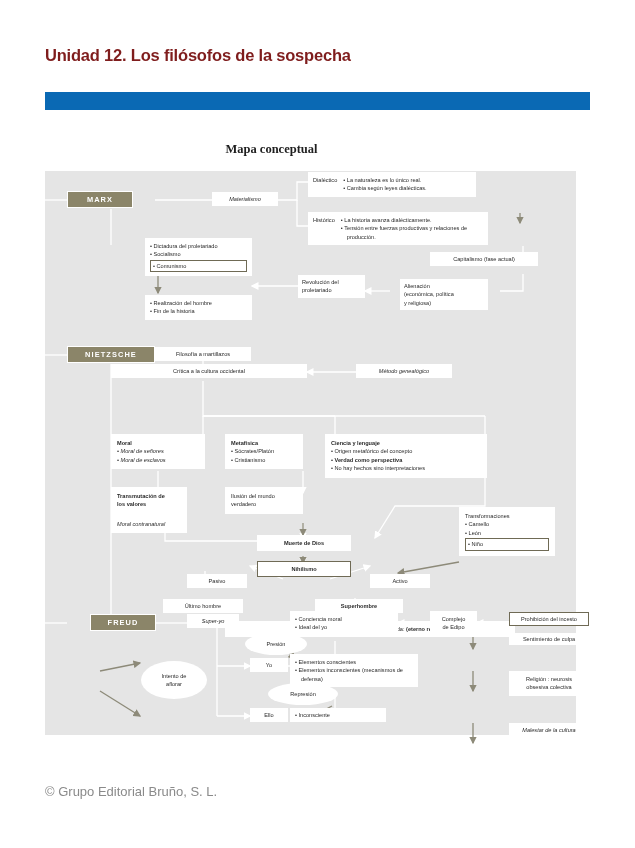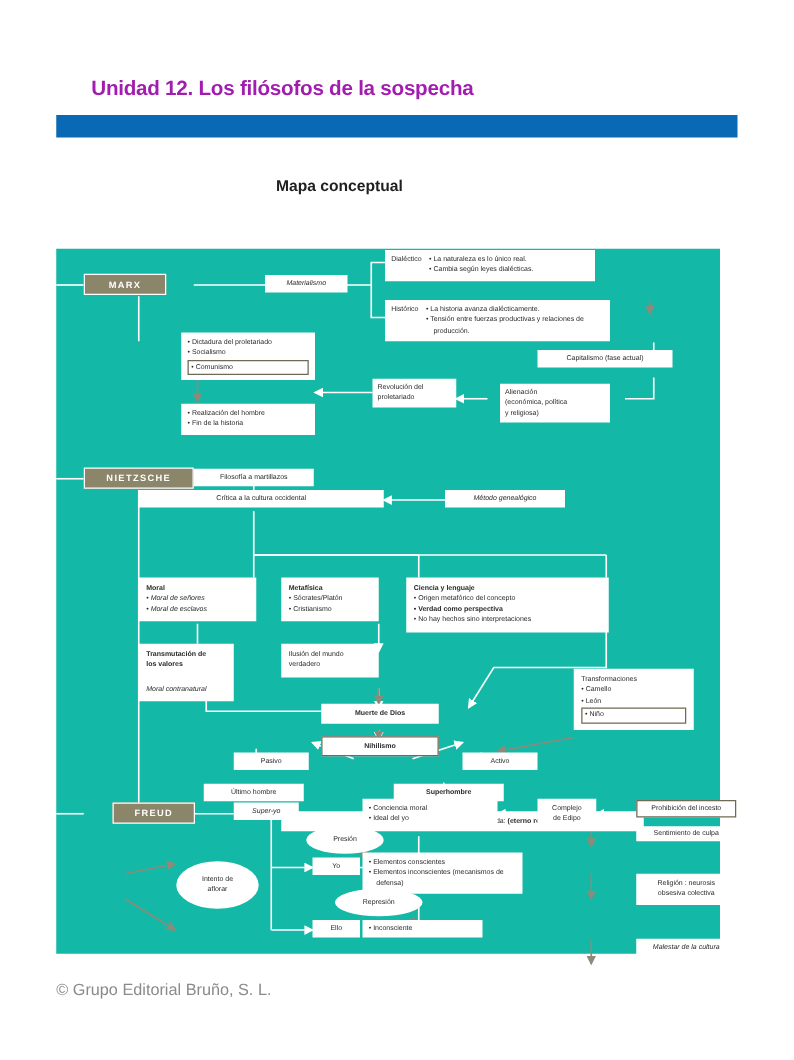--- a/index.html
+++ b/index.html
@@ -1,26 +1,26 @@
 <!DOCTYPE html>
 <html><head>
 <meta charset="utf-8">
 <style>
   html,body{margin:0;padding:0;background:#ffffff;}
   body{width:635px;height:848px;position:relative;font-family:"Liberation Sans",sans-serif;overflow:hidden;}
 
   #page{position:absolute;left:0;top:0;width:635px;height:848px;background:#fff;}
 
-  .page-title{position:absolute;left:45px;top:62px;font-size:16.5px;font-weight:bold;color:#a21caf;letter-spacing:-0.2px;white-space:nowrap;margin-left:28px;}
+  .page-title{position:absolute;left:45px;top:46px;font-size:16.5px;font-weight:bold;color:#7f1d1d;letter-spacing:-0.2px;white-space:nowrap;}
   .blue-bar{position:absolute;left:45px;top:92px;width:545px;height:18px;background:#0a69b4;}
   .map-title{position:absolute;left:0;top:142px;width:635px;text-align:center;font-size:12.5px;font-weight:bold;color:#1f1f1f;}
-  .map-title span{position:relative;left:-46px;}
+  .map-title span{position:relative;left:-46px;font-family:Liberation Serif, serif;}
   .footer{position:absolute;left:45px;top:784px;font-size:13px;color:#8a8a8a;}
 
-  .panel{position:absolute;left:45px;top:199px;width:531px;height:564px;background:#14b8a6;}
+  .panel{position:absolute;left:45px;top:171px;width:531px;height:564px;background:#e5e5e5;}
 
   
   .node{position:absolute;background:#ffffff;box-sizing:border-box;font-size:5.6px;color:#2a2a2a;line-height:1.5;padding:3px 4px;}
   .node b{font-weight:bold;}
   .node .it{font-style:italic;}
   .ctr{text-align:center;}
   .bul{display:block;padding-left:6px;text-indent:-6px;}
   .bul:before{content:"\2022\00a0";}
 
   .badge{position:absolute;background:#8b8569;border:1.4px solid #ffffff;color:#ffffff;font-size:7.4px;font-weight:bold;letter-spacing:1.1px;padding:3px 8px;box-sizing:border-box;text-align:center;}

